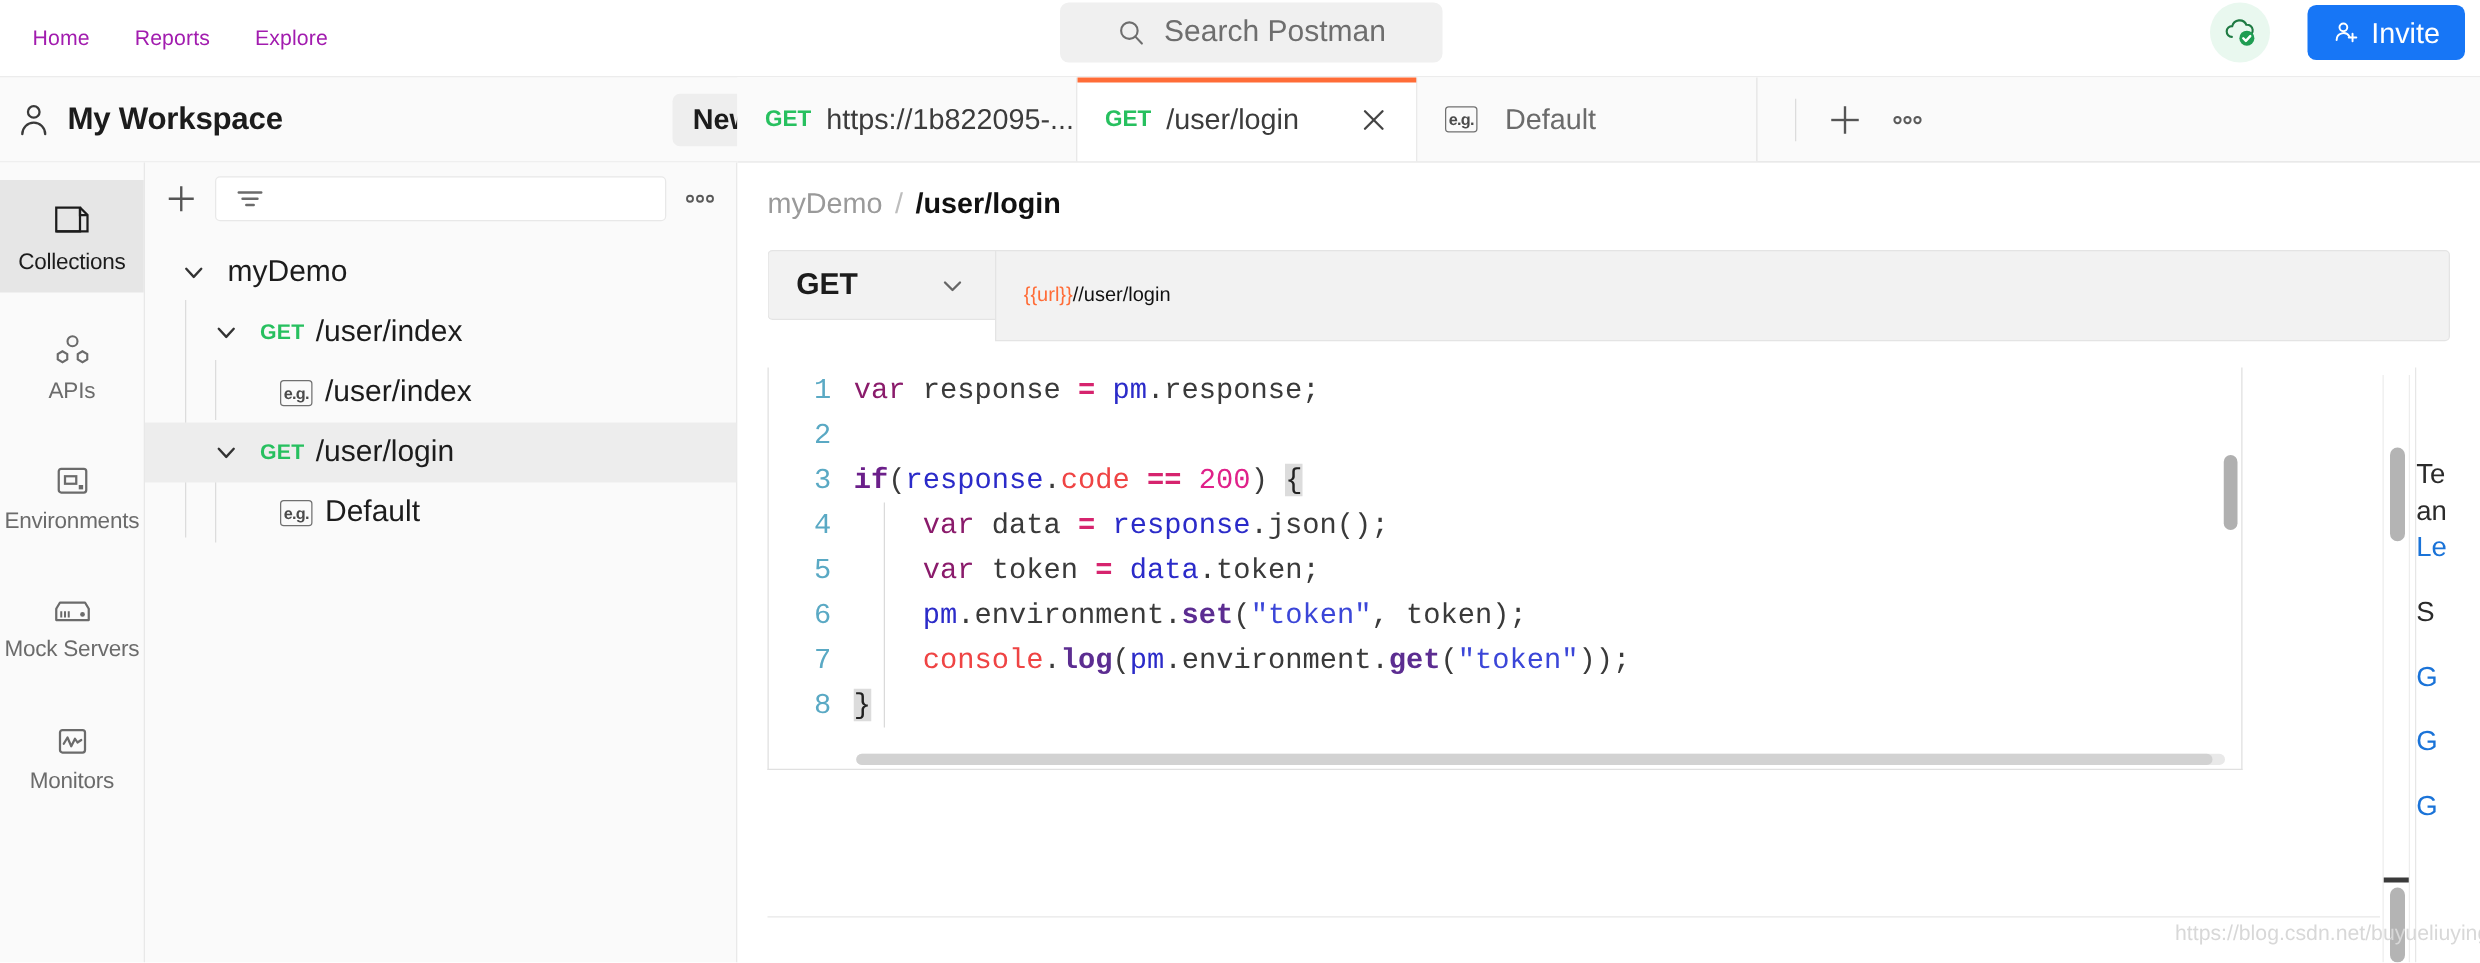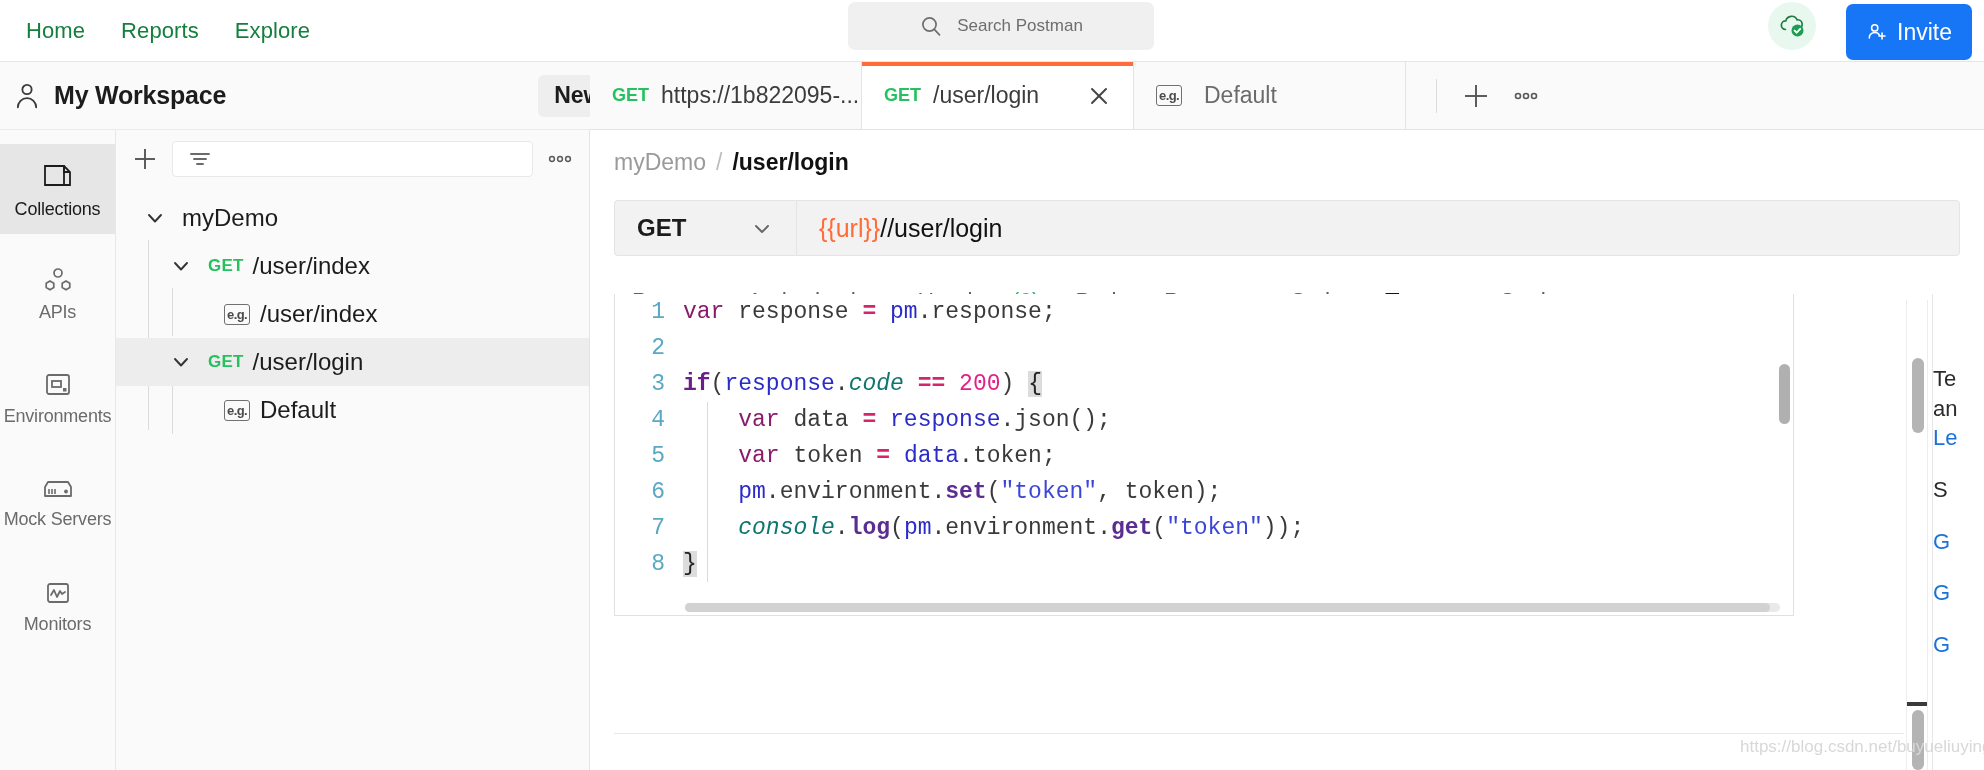--- a/index.html
+++ b/index.html
@@ -13,48 +13,48 @@
   #app { position: relative; width: 1984px; height: 770px; }
 
   
   .topbar {
     position: absolute; left: 0; top: 0; width: 1984px; height: 62px;
     background: #fff; border-bottom: 1px solid #e6e6e6;
     display: flex; align-items: center;
   }
   .nav-items { display: flex; align-items: center; gap: 0; padding-left: 8px; }
   .nav-item {
-    font-size: 22px; color: #15803d; padding: 6px 18px;
+    font-size: 17px; color: #a21caf; padding: 6px 18px;
     cursor: pointer; white-space: nowrap; letter-spacing: 0.1px;
   }
   .nav-item.with-caret { display: flex; align-items: center; gap: 12px; }
   .caret-dn {
     display: inline-block; width: 13px; height: 13px;
     border-right: 2.2px solid #8a8a8a; border-bottom: 2.2px solid #8a8a8a;
     transform: rotate(45deg) translate(-3px,-2px);
   }
   .search-wrap {
     position: absolute; left: 848px; top: 2px;
     width: 306px; height: 48px;
     background: #f0f0f0; border-radius: 7px;
     display: flex; align-items: center; justify-content: center; gap: 14px;
     cursor: text;
   }
   .search-ico { width: 24px; height: 24px; flex: none; }
-  .search-ph { font-size: 17px; color: #6e6e6e; }
+  .search-ph { font-size: 24px; color: #6e6e6e; }
 
   .cloud-badge {
     position: absolute; left: 1768px; top: 2px;
     width: 48px; height: 48px; border-radius: 50%;
     background: #e9f8ef; display: flex; align-items: center; justify-content: center;
     cursor: pointer;
   }
   .invite-btn {
     position: absolute; left: 1846px; top: 4px;
-    width: 126px; height: 56px; border-radius: 7px;
+    width: 126px; height: 44px; border-radius: 7px;
     background: #1776f6; color: #fff;
     display: flex; align-items: center; justify-content: center; gap: 9px;
     font-size: 23px; cursor: pointer; border: none;
     font-family: "Liberation Sans", sans-serif;
   }
 
   
   .wsbar {
     position: absolute; left: 0; top: 62px; width: 745px; height: 68px;
     background: #fafafa; border-bottom: 1px solid #ebebeb;
@@ -147,23 +147,23 @@
 
   .urlrow { display: flex; padding: 0 24px; margin-top: 6px; }
   .method-sel {
     width: 182px; height: 56px; background: #f2f2f2;
     border: 1px solid #e4e4e4; border-right: none;
     border-radius: 4px 0 0 4px; display: flex; align-items: center;
     justify-content: space-between; padding: 0 22px; cursor: pointer;
   }
   .method-sel .mtxt { font-size: 24px; color: #1c1c1c; font-weight: bold; }
   .url-input {
-    flex: 1; height: 56px; background: #f2f2f2; border: 1px solid #e4e4e4;
+    flex: 1; height: 73px; background: #f2f2f2; border: 1px solid #e4e4e4;
     border-radius: 0 4px 4px 0; display: flex; align-items: center;
-    padding-left: 22px; font-size: 25px; color: #111; cursor: text;
+    padding-left: 22px; font-size: 16px; color: #111; cursor: text;
   }
   .url-var { color: #ff6c37; }
 
   .reqtabs { display: flex; align-items: flex-end; gap: 0; padding: 0 24px; margin-top: 24px; height: 52px; }
   .rq {
     position: relative; font-size: 23px; color: #5f5f5f; cursor: pointer;
     padding: 0 18px 16px 18px; display: flex; align-items: center; gap: 7px; white-space: nowrap;
   }
   .rq.on { color: #111; font-weight: bold; }
   .rq.on::after {
@@ -185,21 +185,21 @@
     font-size: 23px; flex: none; font-family: "Liberation Mono", monospace;
   }
   .codetxt { white-space: pre; color: #222; position: relative; }
   .k-var { color: #8a1b6b; }        
   .k-if  { color: #6b1f8a; font-weight: bold; }
   .id-b  { color: #2b2bc9; }        
   .op-eq { color: #d6246e; font-weight: bold; }
   .num   { color: #e0218a; }
   .str   { color: #3b46d8; }
   .fn    { color: #5c2d91; font-weight: bold; }
-  .prop-g{ color: #0f766e; font-style: italic; }
+  .prop-g{ color: #ef4444; }
   .plain { color: #3a3a3a; }
   .brace-hl { background: #dcdcdc; }
   .indent-guide { position: absolute; left: 92px; top: 0; width: 1px; height: 100%; background: #dadada; }
 
   .ed-vscroll {
     position: absolute; right: 3px; top: 70px; width: 11px; height: 60px;
     background: #b0b0b0; border-radius: 6px;
   }
   .ed-hscroll {
     position: absolute; left: 70px; bottom: 3px; height: 9px; width: 1095px;

